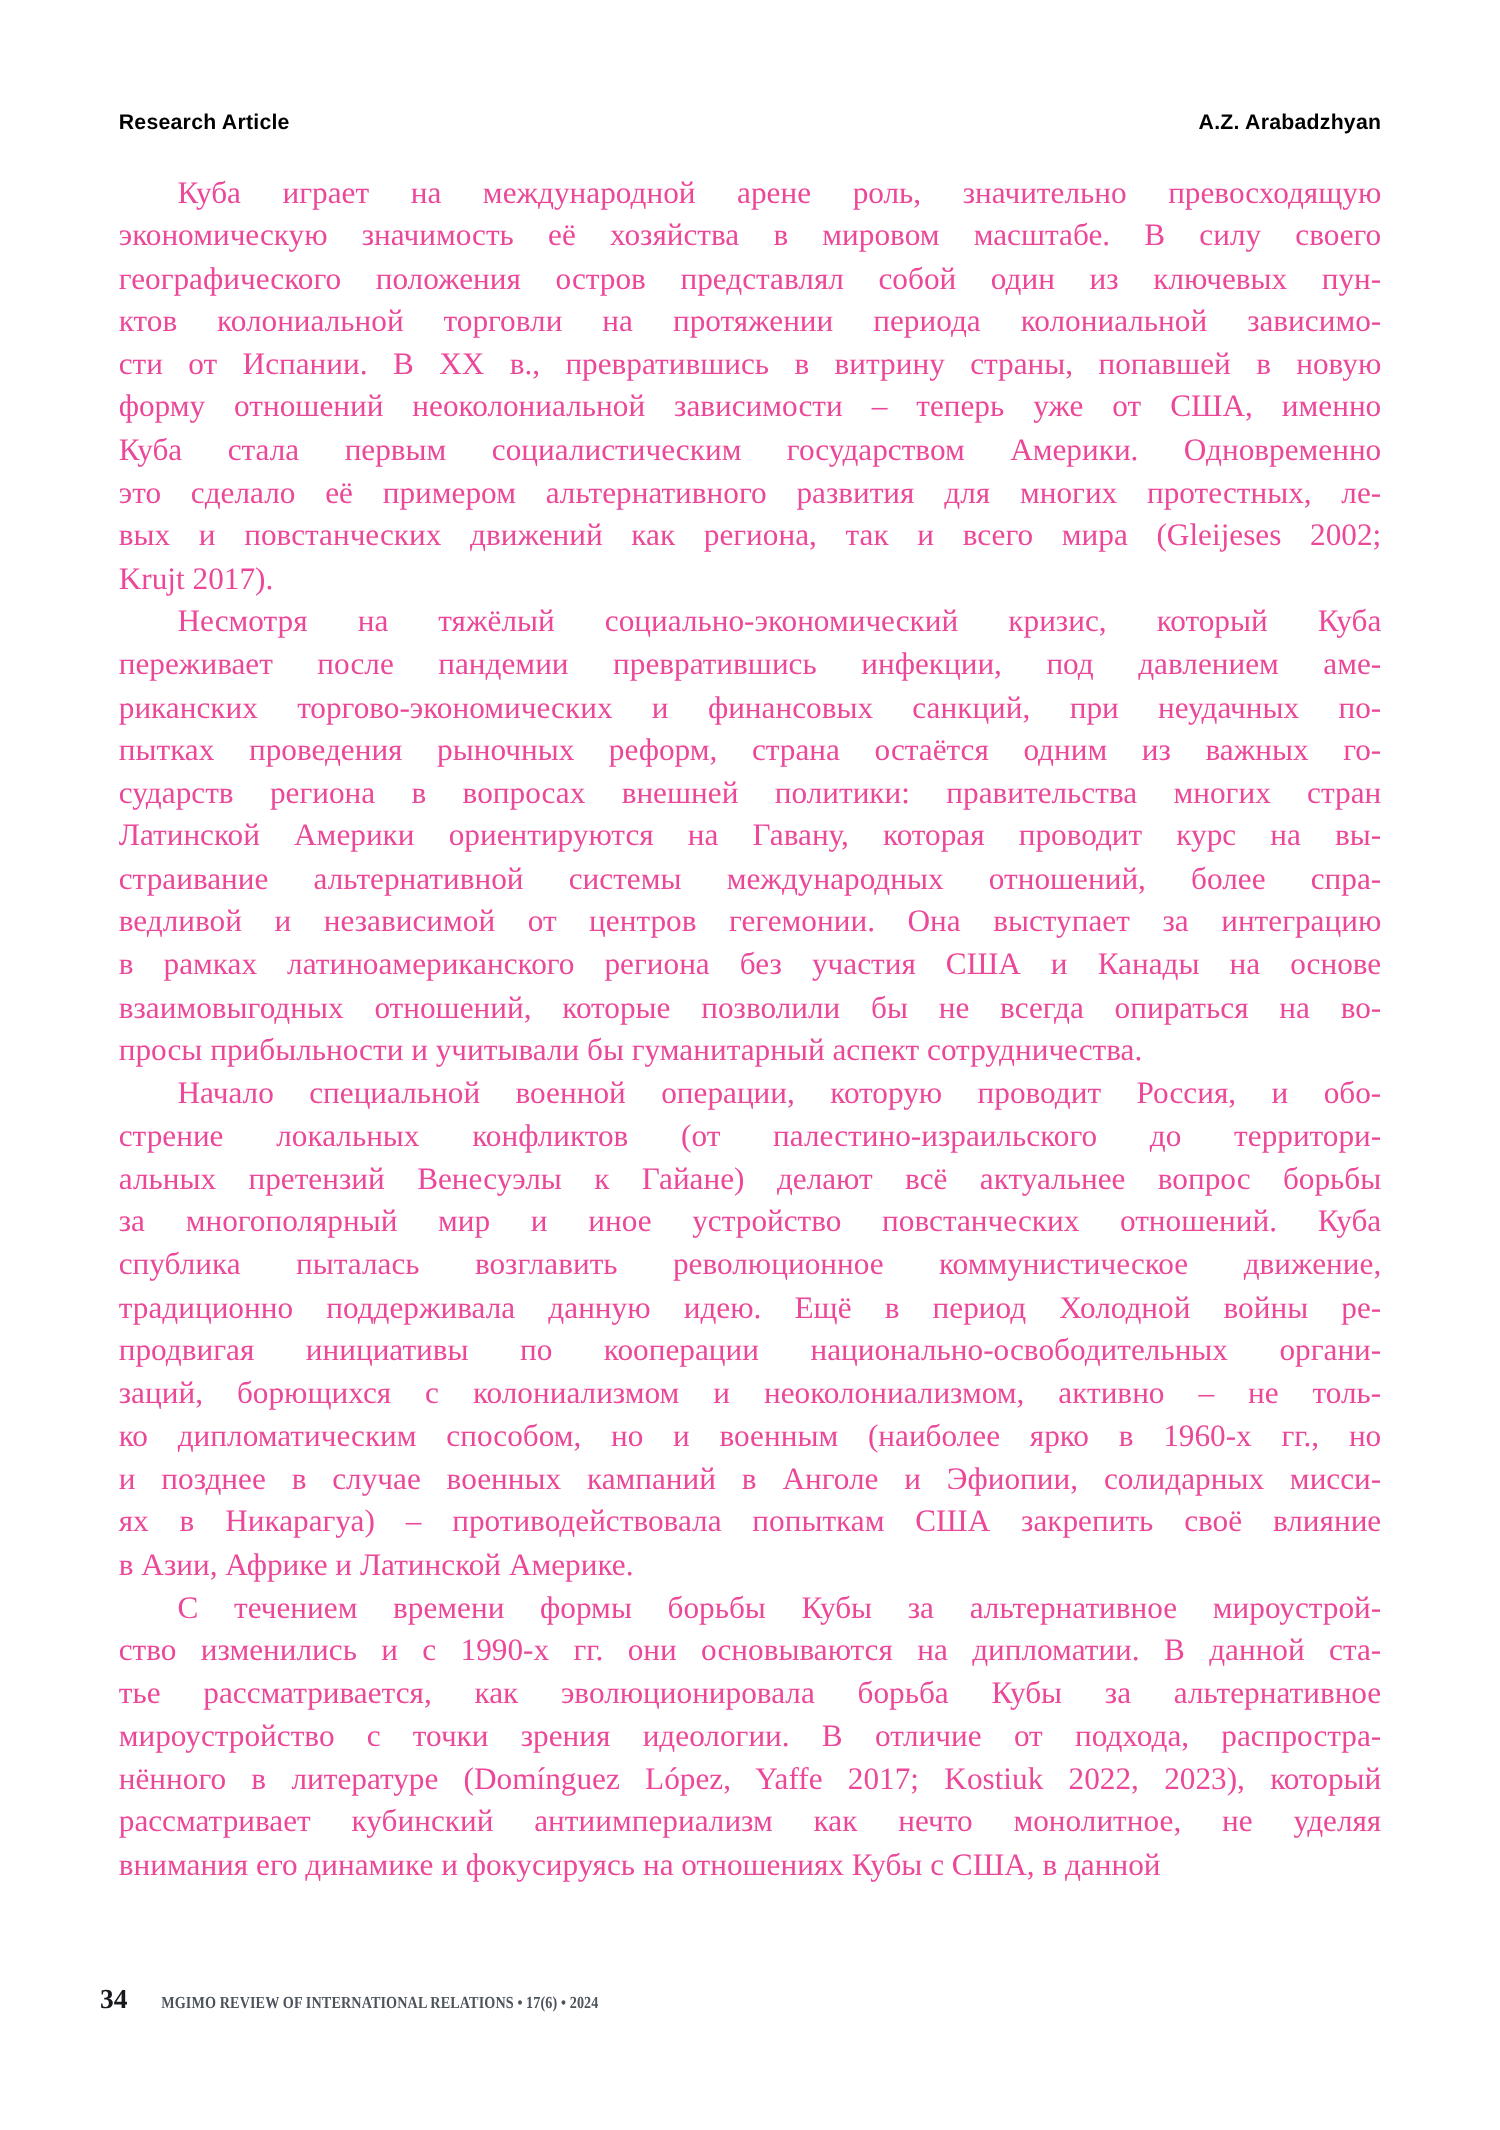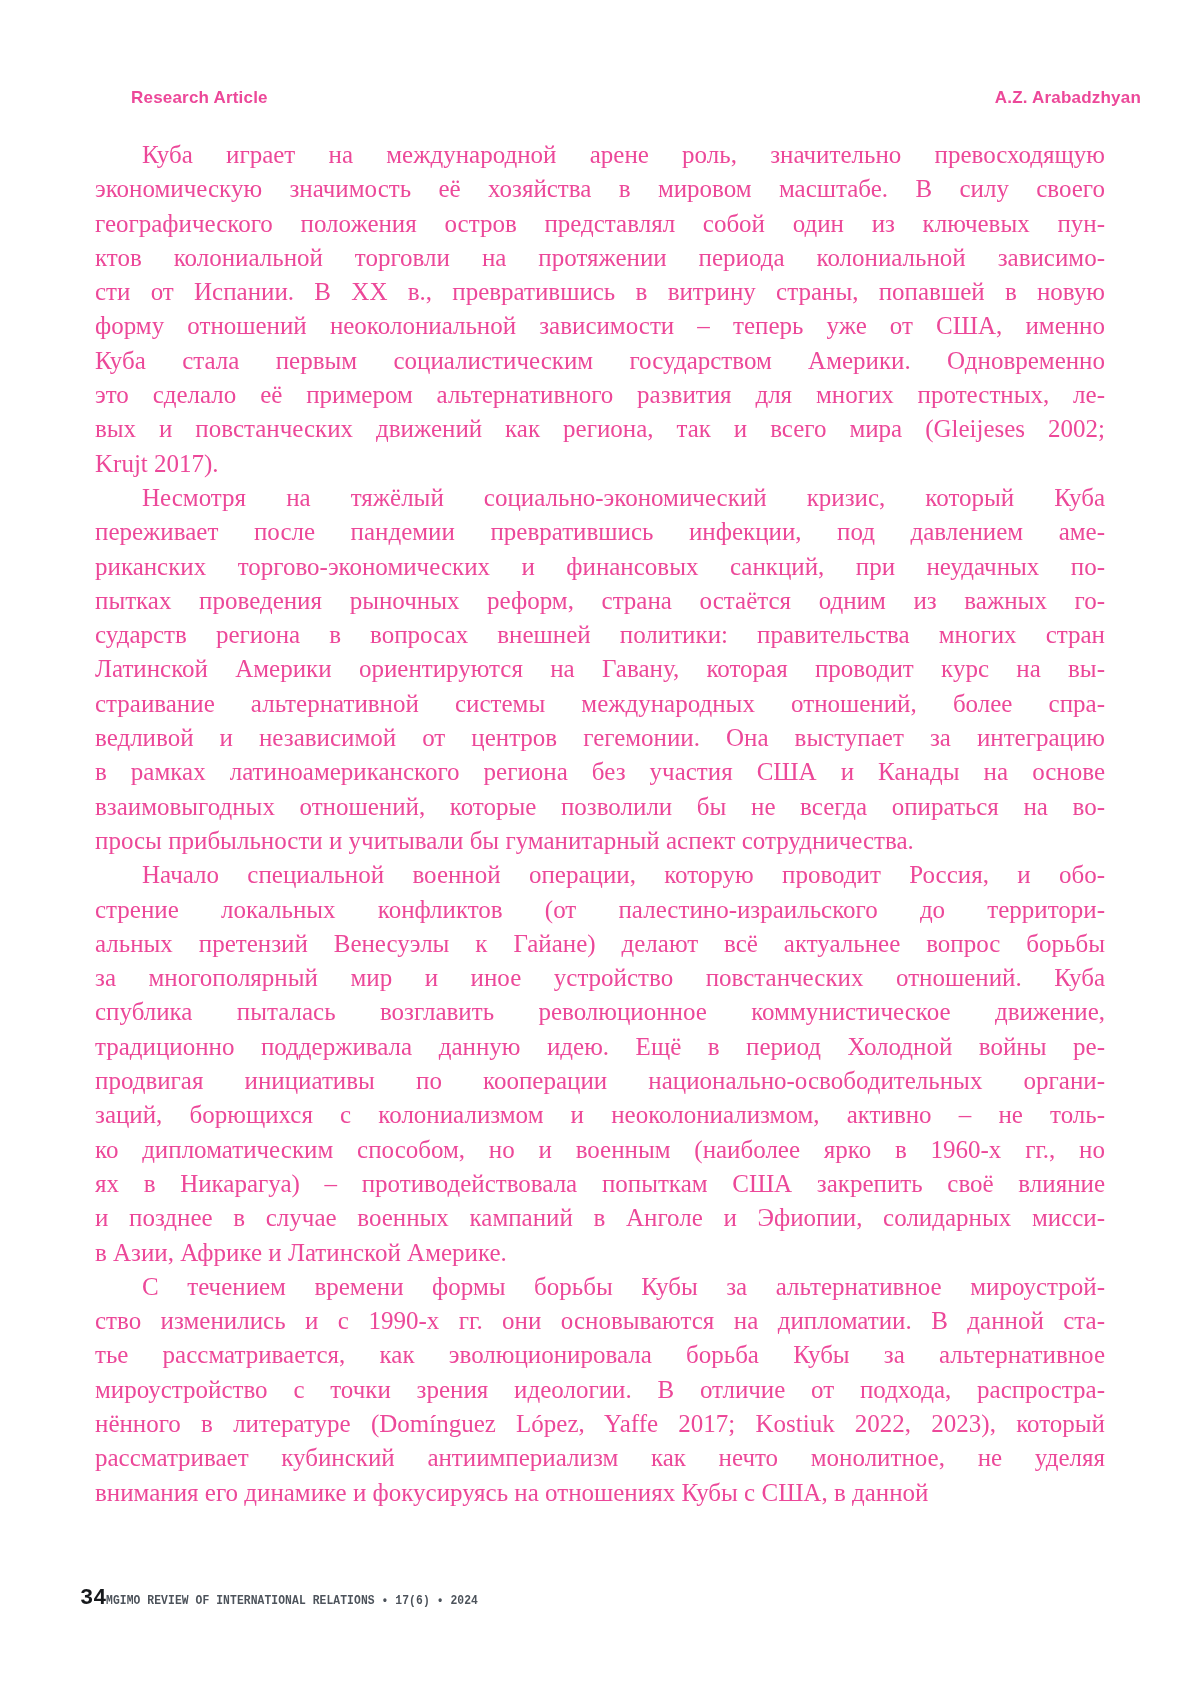--- a/index.html
+++ b/index.html
@@ -19,23 +19,22 @@
     position: absolute;
     top: 88px;
     left: 95px;
     width: 1010px;
     display: flex;
     justify-content: space-between;
     align-items: flex-end;
     font-family: "Liberation Sans", sans-serif;
     font-size: 17px;
     font-weight: 600;
-    color: #ec4899;
+    color: #000000;
     letter-spacing: 0.2px;
-    margin-left: 36px;
   }
   .body-text {
     position: absolute;
     top: 138px;
     left: 95px;
     width: 1010px;
     color: #ec4899;
     font-size: 25px;
   }
   .paragraph { margin: 0; }
@@ -45,21 +44,22 @@
     text-align-last: justify;
   }
   .line.last { text-align-last: left; font-family: Liberation Serif, serif; }
   .line.first { text-indent: 47px; }
   .page-footer {
     position: absolute;
     top: 1586px;
     left: 80px;
     display: flex;
     align-items: baseline;
-    font-family: Liberation Mono, monospace;
+    gap: 27px;
+    font-family: Liberation Serif, serif;
   }
   .page-num {
     font-size: 22px;
     font-weight: 700;
     color: #17191c;
   }
   .journal-line {
     display: inline-block;
     font-size: 13.5px;
     font-weight: 700;
@@ -109,22 +109,22 @@
       <div class="paragraph">
         <div class="line first">Начало специальной военной операции, которую проводит Россия, и обо-</div>
         <div class="line">стрение локальных конфликтов (от палестино-израильского до территори-</div>
         <div class="line">альных претензий Венесуэлы к Гайане) делают всё актуальнее вопрос борьбы</div>
         <div class="line">за многополярный мир и иное устройство повстанческих отношений. Куба</div>
         <div class="line">спублика пыталась возглавить революционное коммунистическое движение,</div>
         <div class="line">традиционно поддерживала данную идею. Ещё в период Холодной войны ре-</div>
         <div class="line">продвигая инициативы по кооперации национально-освободительных органи-</div>
         <div class="line">заций, борющихся с колониализмом и неоколониализмом, активно – не толь-</div>
         <div class="line">ко дипломатическим способом, но и военным (наиболее ярко в 1960-х гг., но</div>
+        <div class="line">и позднее в случае военных кампаний в Анголе и Эфиопии, солидарных мисси-</div>
         <div class="line">ях в Никарагуа) – противодействовала попыткам США закрепить своё влияние</div>
-        <div class="line">и позднее в случае военных кампаний в Анголе и Эфиопии, солидарных мисси-</div>
         <div class="line last">в Азии, Африке и Латинской Америке.</div>
       </div>
       <div class="paragraph">
         <div class="line first">С течением времени формы борьбы Кубы за альтернативное мироустрой-</div>
         <div class="line">ство изменились и с 1990-х гг. они основываются на дипломатии. В данной ста-</div>
         <div class="line">тье рассматривается, как эволюционировала борьба Кубы за альтернативное</div>
         <div class="line">мироустройство с точки зрения идеологии. В отличие от подхода, распростра-</div>
         <div class="line">нённого в литературе (Domínguez López, Yaffe 2017; Kostiuk 2022, 2023), который</div>
         <div class="line">рассматривает кубинский антиимпериализм как нечто монолитное, не уделяя</div>
         <div class="line last">внимания его динамике и фокусируясь на отношениях Кубы с США, в данной</div>

